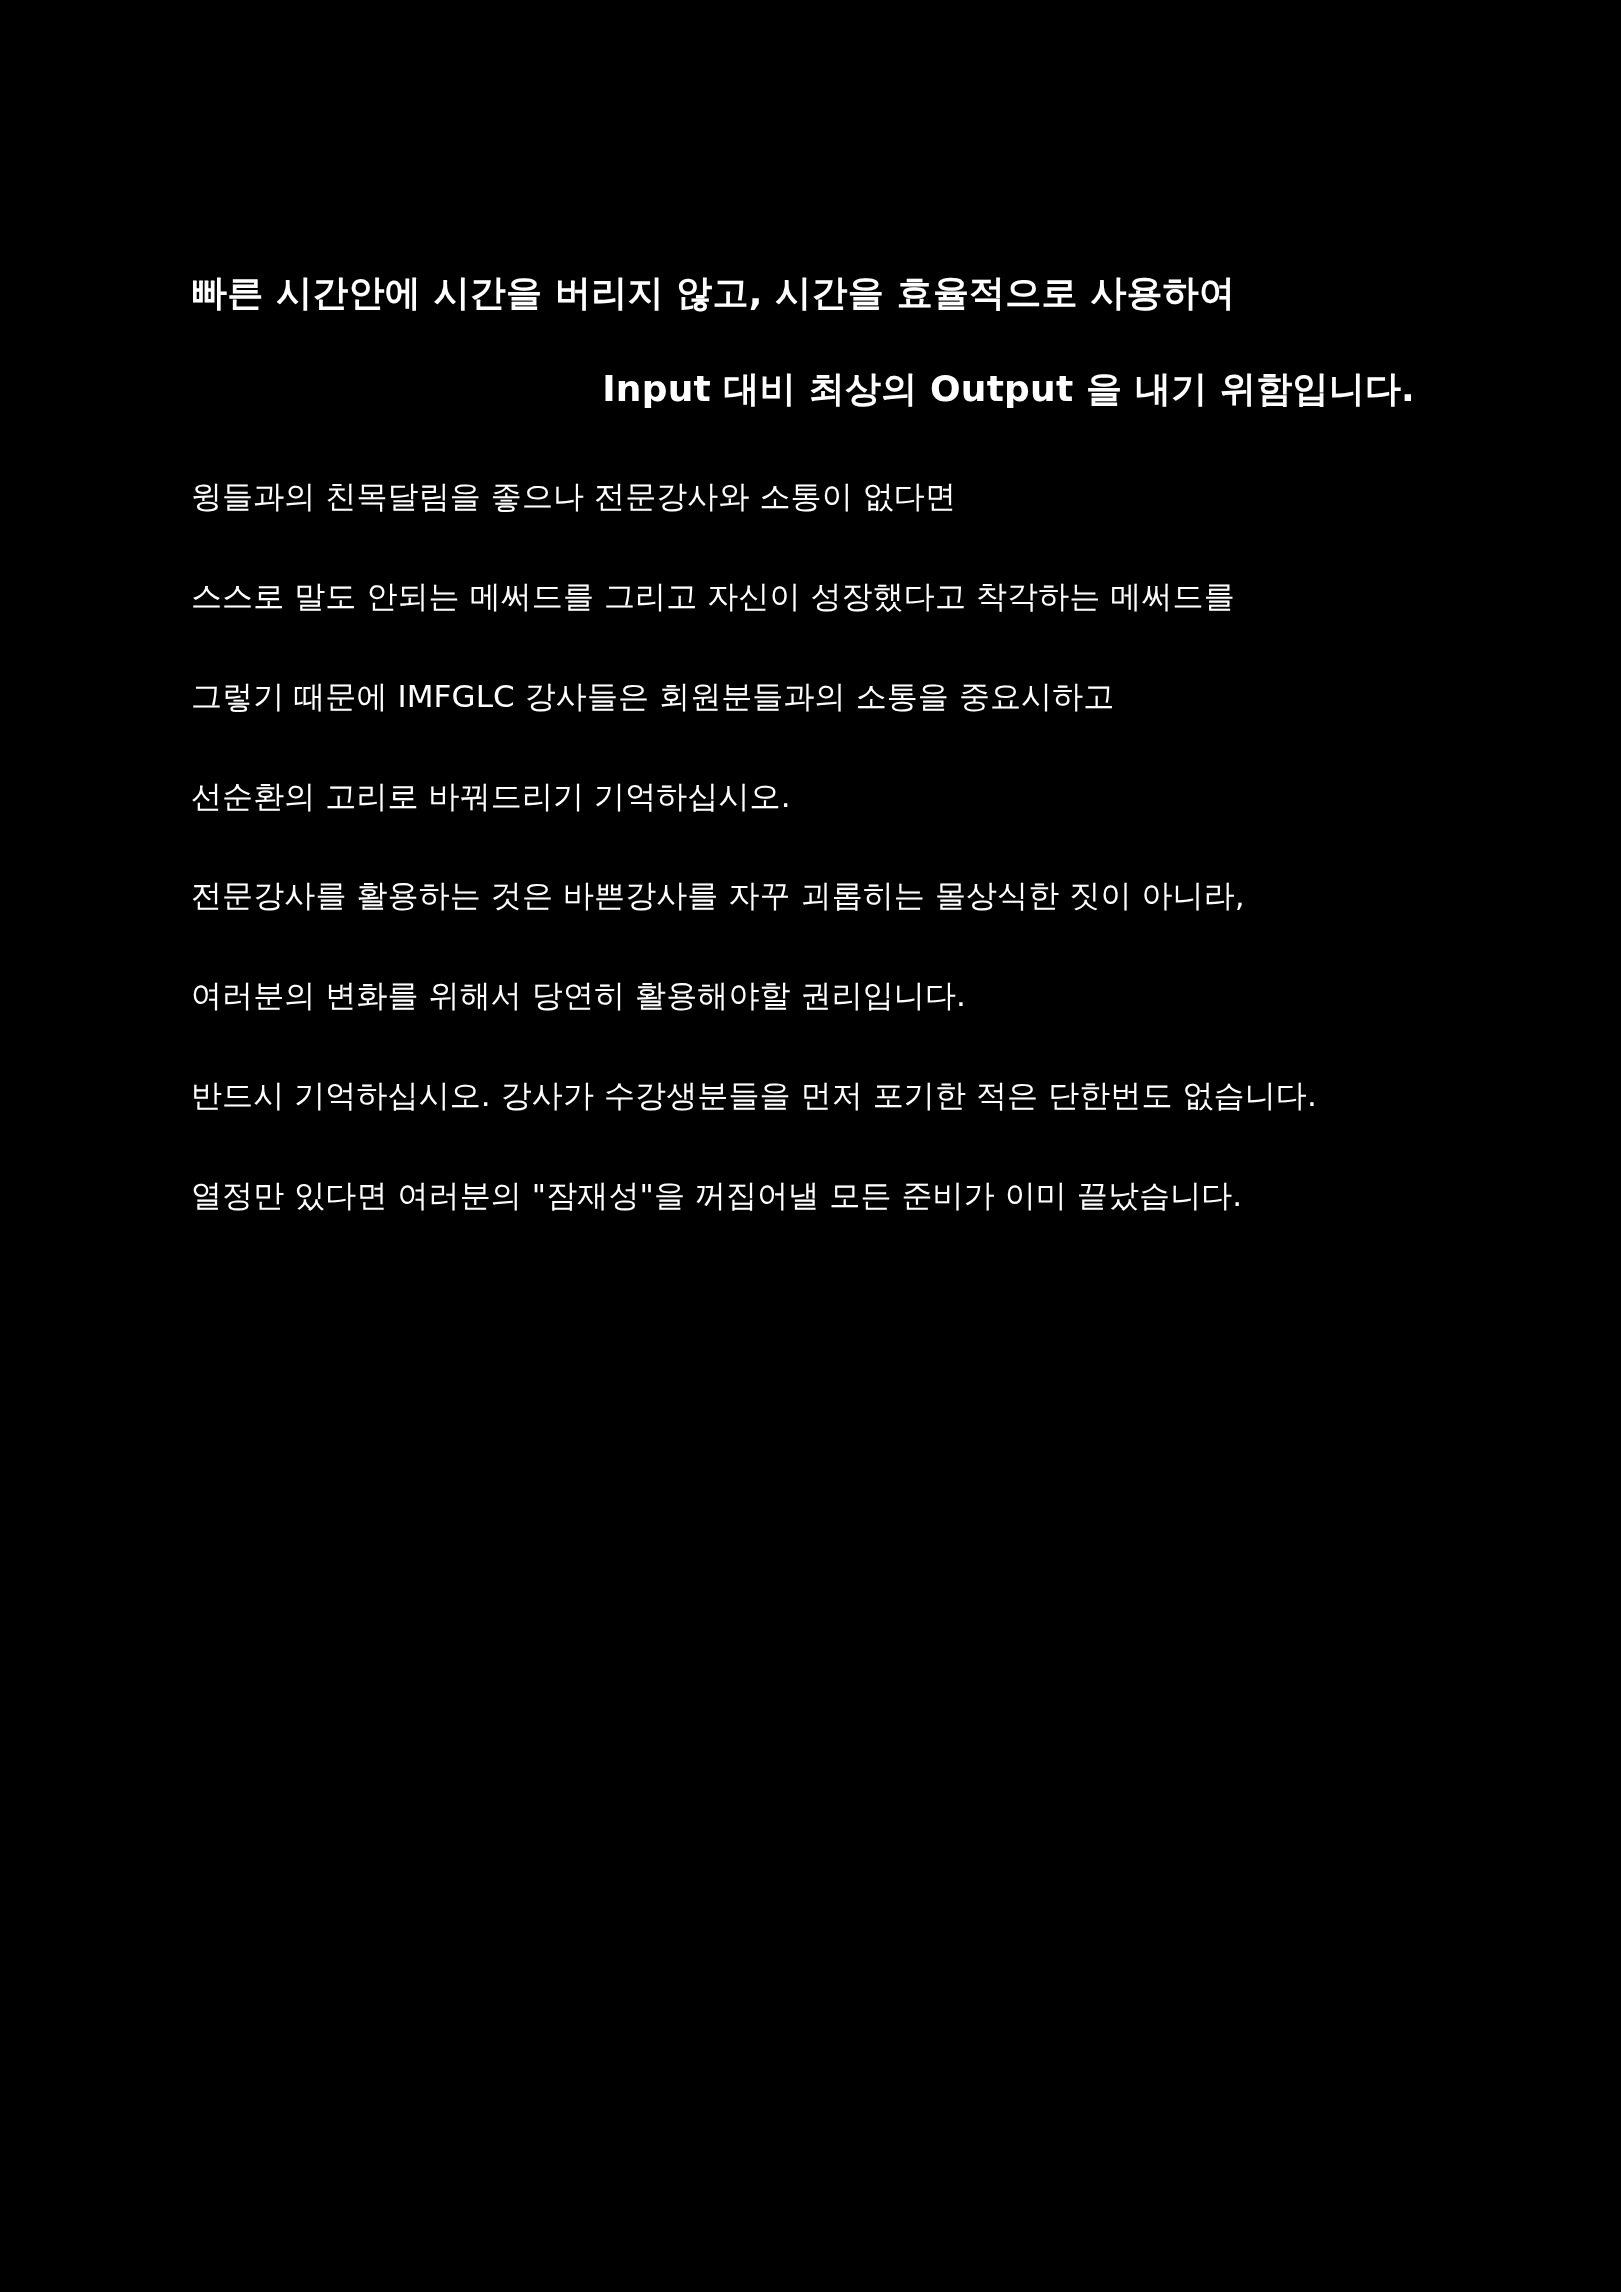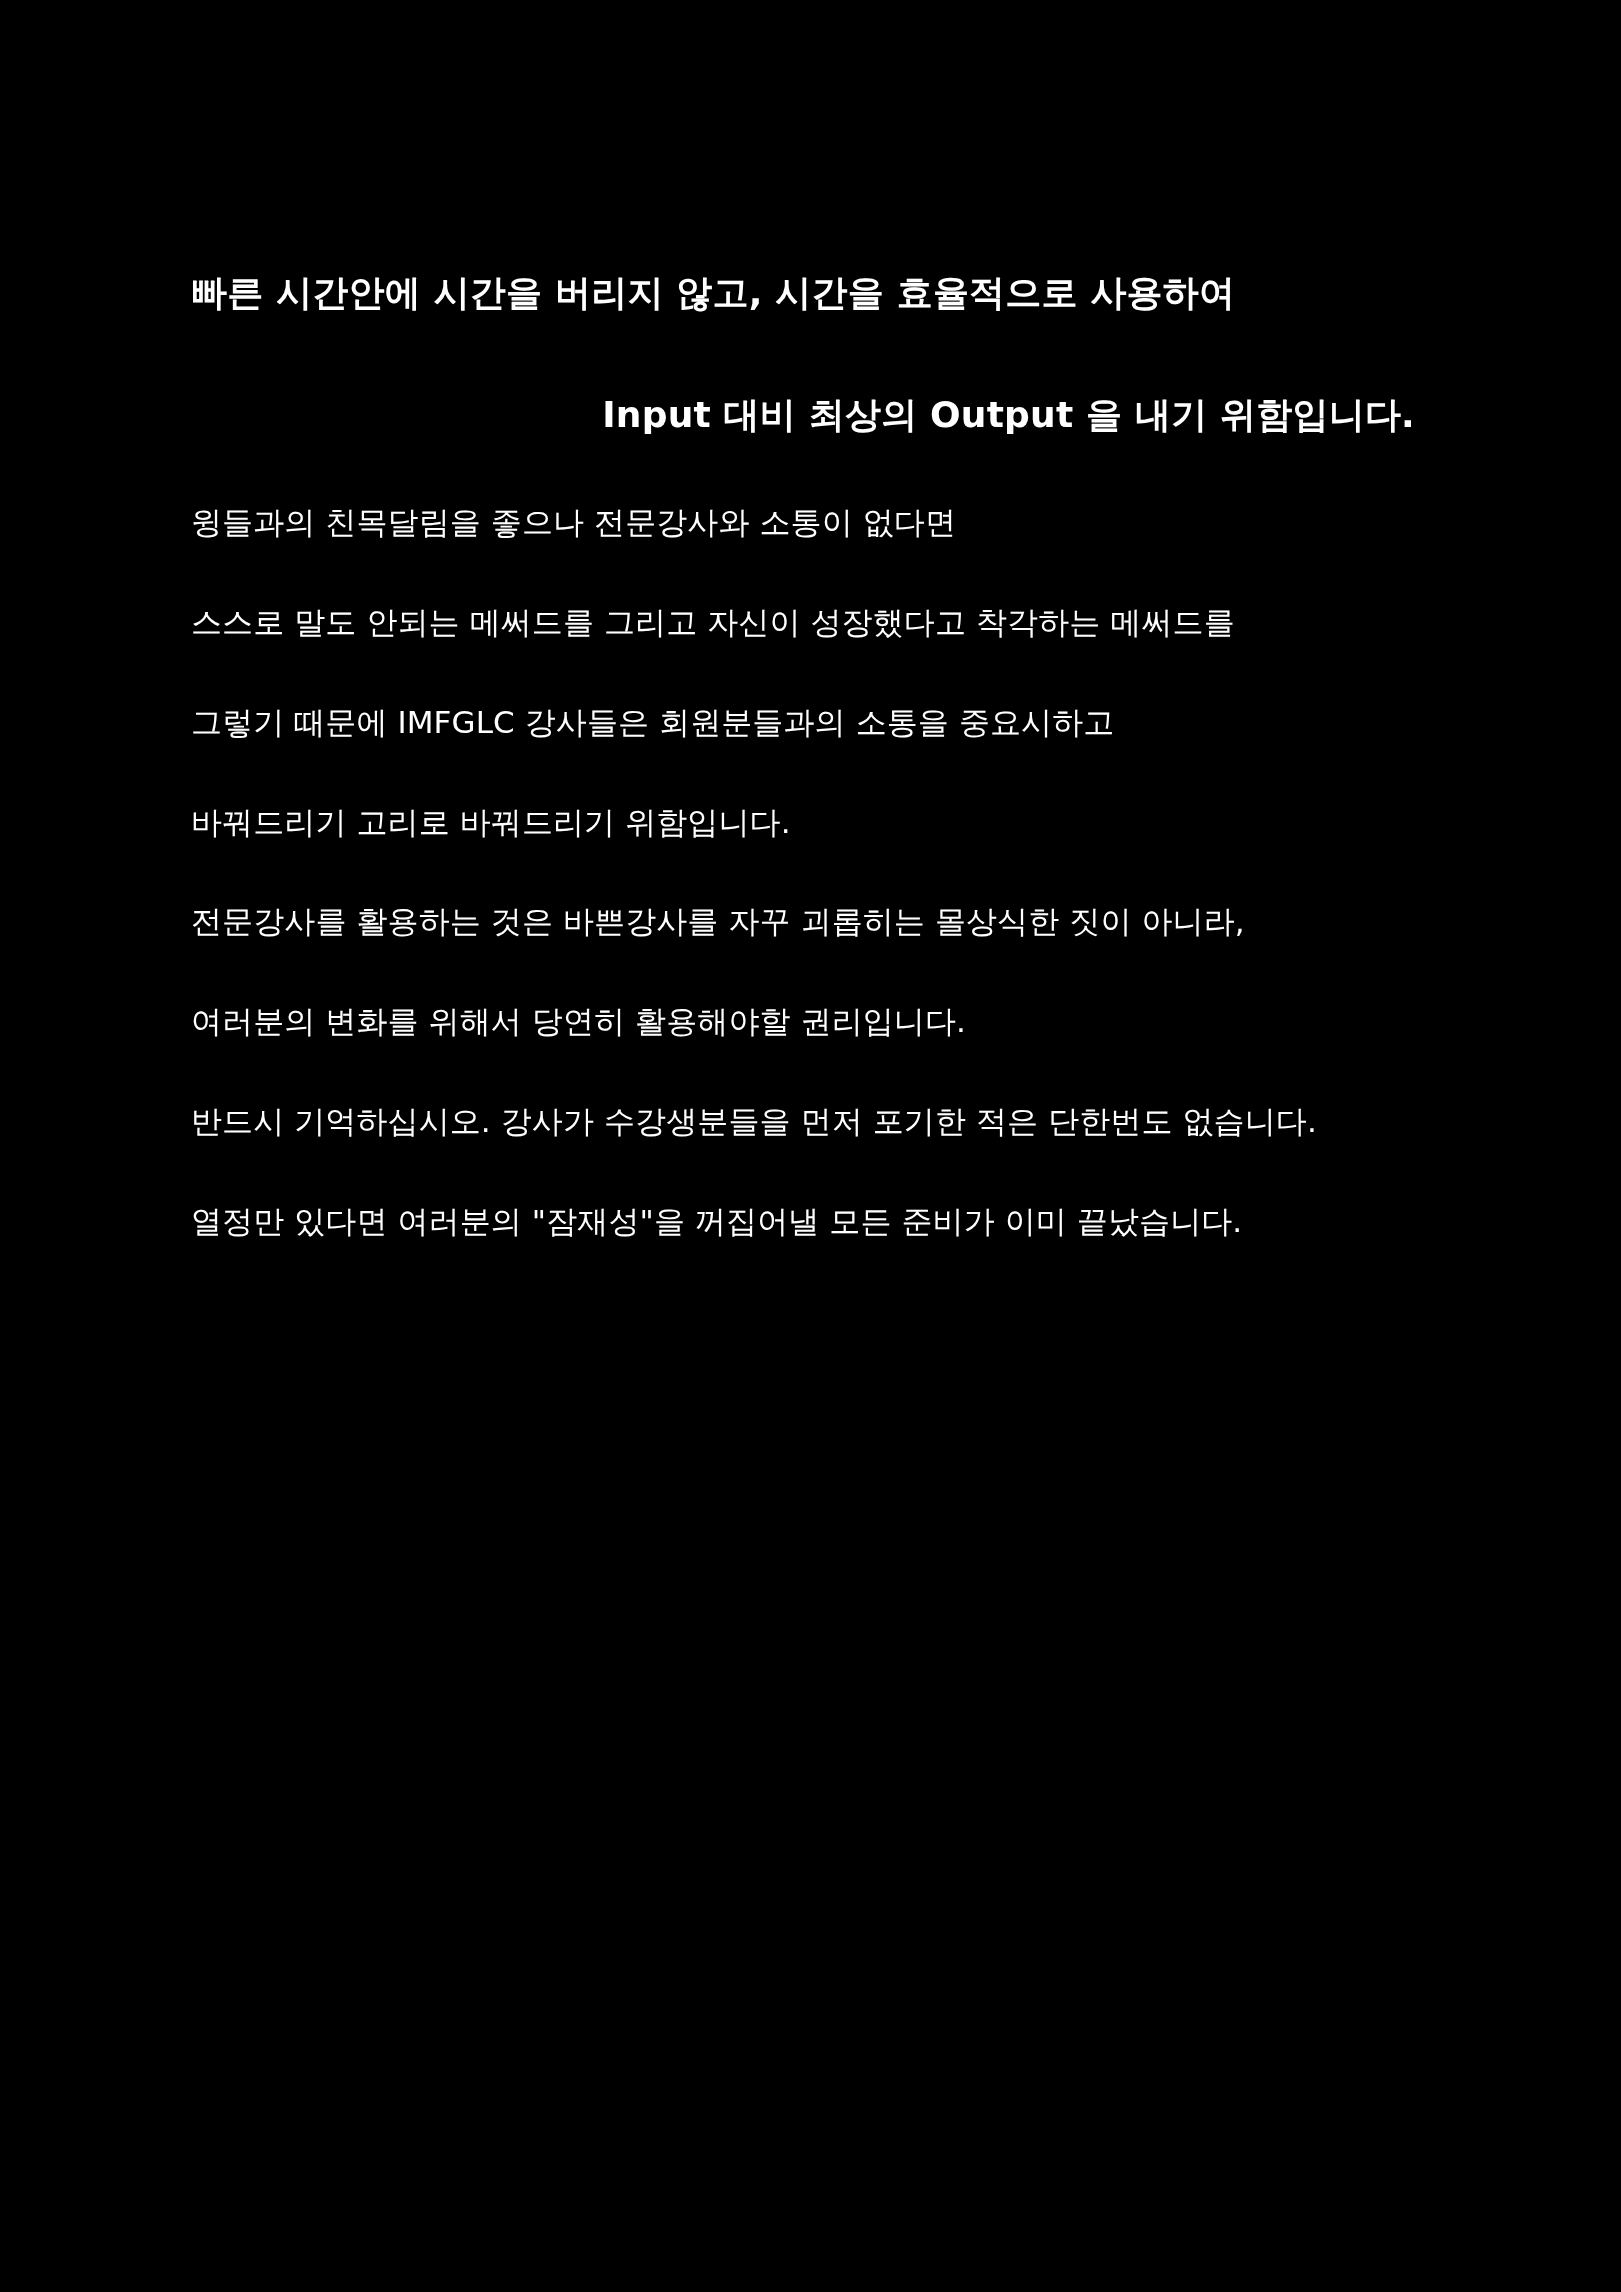--- a/index.html
+++ b/index.html
@@ -27,21 +27,21 @@
   }
   .block p {
     margin: 0;
     padding: 0;
   }
   .lead {
     font-size: 36px;
     font-weight: bold;
     line-height: 1.55;
     letter-spacing: 0.2px;
-    margin-bottom: 66px;
+    margin-bottom: 40px;
   }
   .lead2 {
     font-size: 36px;
     font-weight: bold;
     line-height: 1.55;
     letter-spacing: 0.2px;
     margin-bottom: 55px;
     text-align: right;
   }
   .body-para {
@@ -76,21 +76,21 @@
     <p>스스로 말도 안되는 메써드를 그리고 자신이 성장했다고 착각하는 메써드를</p>
   </div>
 
 
   <div class="block body-para">
     <p>그렇기 때문에 IMFGLC 강사들은 회원분들과의 소통을 중요시하고</p>
   </div>
 
 
   <div class="block body-para">
-    <p>바꿔드리기 고리로 바꿔드리기 위함입니다.</p>
+    <p>선순환의 고리로 바꿔드리기 기억하십시오.</p>
   </div>
 
   <div class="block body-para">
     <p>전문강사를 활용하는 것은 바쁜강사를 자꾸 괴롭히는 몰상식한 짓이 아니라,</p>
   </div>
 
   <div class="block body-para">
     <p>여러분의 변화를 위해서 당연히 활용해야할 권리입니다.</p>
   </div>
 

